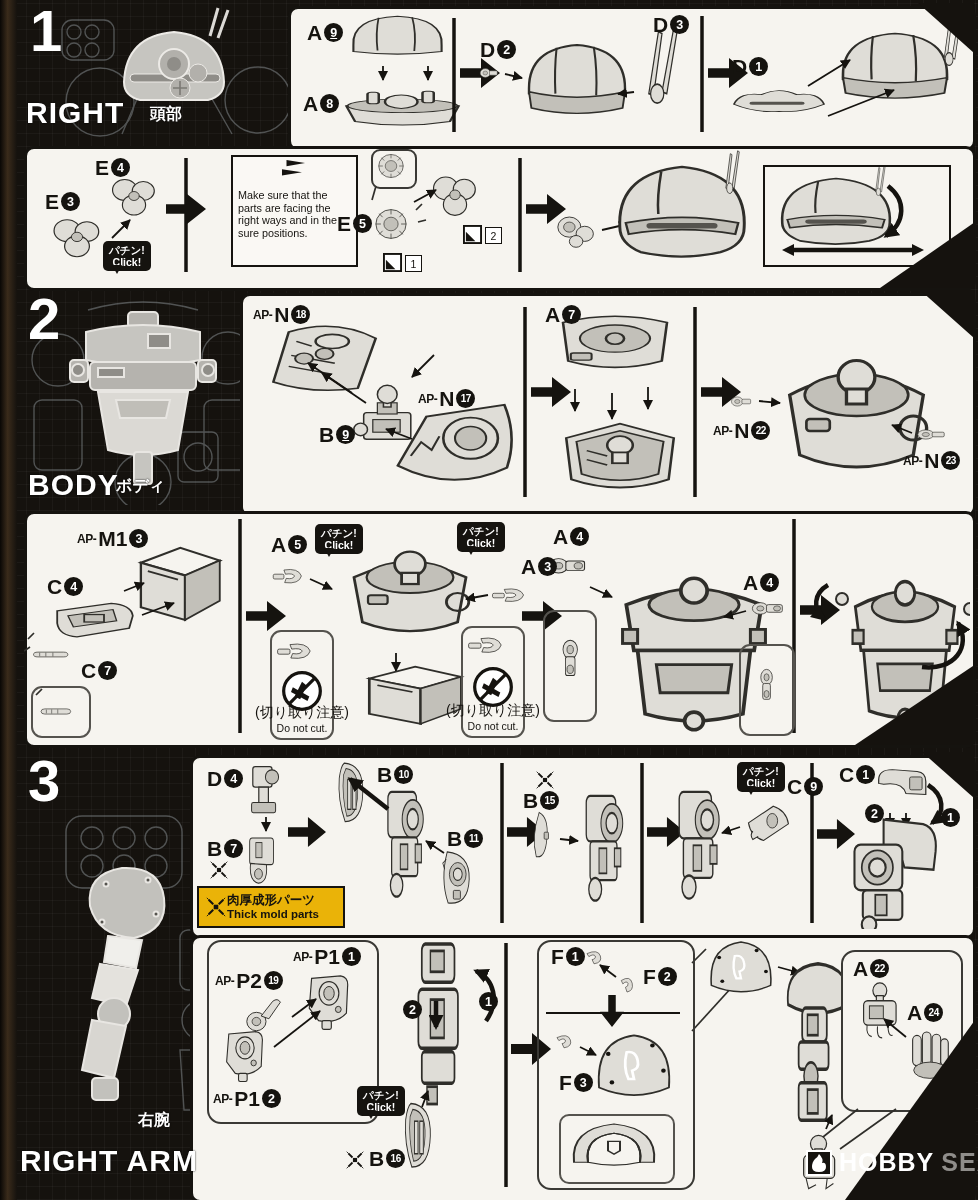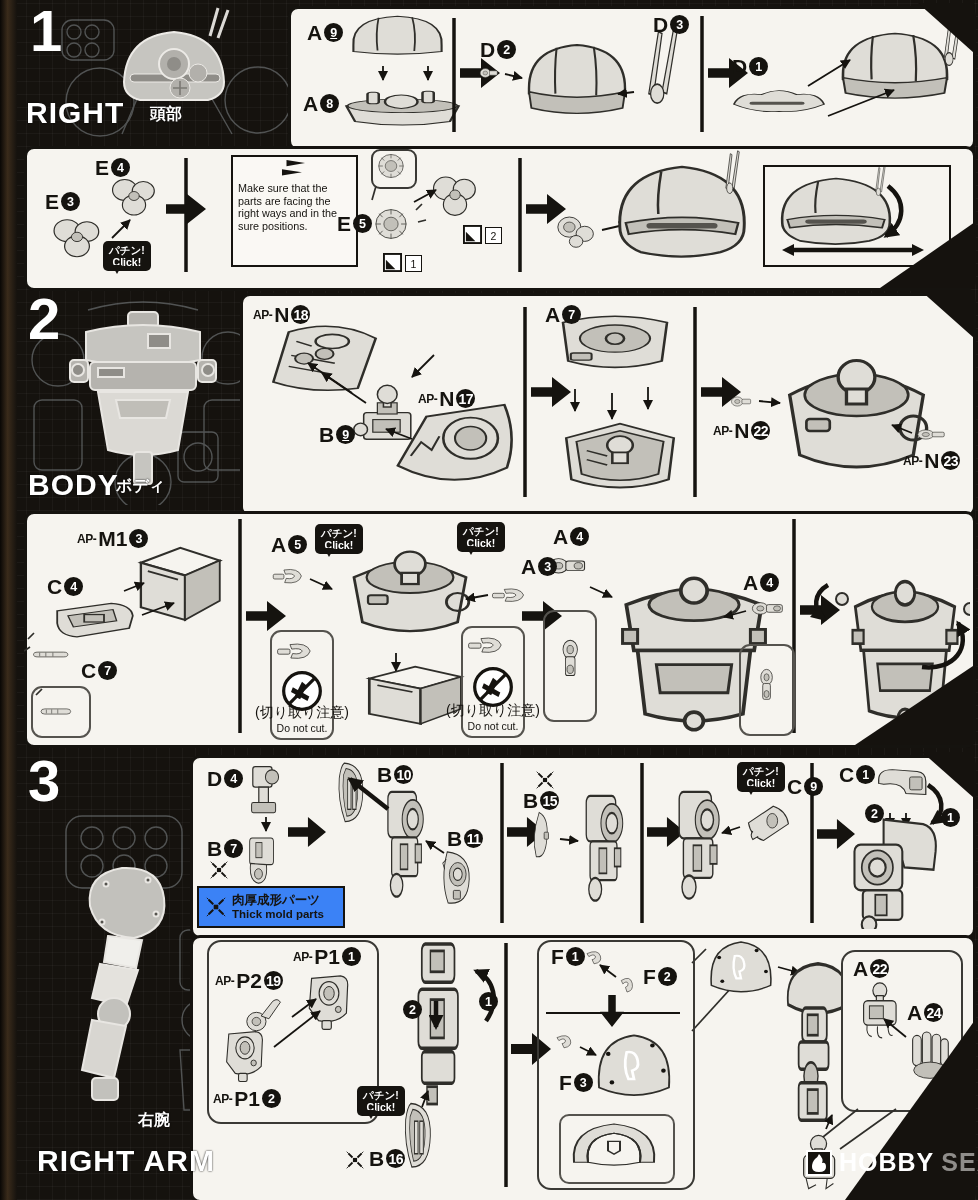--- a/index.html
+++ b/index.html
@@ -14,38 +14,38 @@
   .panel{position:absolute;background:#f6f4ef;border:3px solid #15130f;border-radius:10px;z-index:1;}
   .cut{position:absolute;background:#15120e;z-index:5;}
   .snum{color:#fff;font-weight:900;font-size:58px;line-height:1;z-index:2;letter-spacing:-2px;}
   .stitle{color:#fff;font-weight:900;font-size:30px;line-height:1;z-index:2;letter-spacing:1px;text-shadow:0 0 2px #000;}
   .sjp{color:#fff;font-weight:bold;font-size:16px;line-height:1;z-index:2;text-shadow:0 0 2px #000;}
   .bpart{z-index:1;}
   .plabel{position:absolute;display:flex;align-items:center;gap:2px;color:#15130f;z-index:3;font-weight:bold;white-space:nowrap;}
   .plabel .ap{font-size:12px;letter-spacing:-0.5px;}
   .plabel .pl{font-size:21px;line-height:1;}
   .cnum{display:inline-flex;align-items:center;justify-content:center;width:19px;height:19px;border-radius:50%;background:#15130f;color:#fff;font-size:12.5px;font-weight:bold;flex:0 0 auto;}
-  .cnum.d2{font-size:14px;letter-spacing:-0.5px;}
+  .cnum.d2{font-size:10px;letter-spacing:-0.5px;}
   .cnum.u{text-decoration:underline;}
   .step{position:absolute;z-index:4;}
   .badge{position:absolute;background:#15130f;color:#fff;font-size:10.5px;font-weight:bold;line-height:1.15;padding:3px 6px;border-radius:5px;text-align:center;z-index:4;}
   .badge span{display:block;}
   .badge::after{content:"";position:absolute;left:9px;bottom:-8px;border:5px solid transparent;border-top:9px solid #15130f;}
   .cbox{position:absolute;border:2.5px solid #15130f;background:#faf8f4;z-index:3;padding:3px 5px;box-sizing:border-box;}
   .cjp{font-size:12.5px;font-weight:bold;line-height:1.3;color:#15130f;}
-  .cen{font-size:10.8px;line-height:1.18;color:#15130f;margin-top:4px;}
+  .cen{font-size:10.8px;line-height:1.18;color:#15130f;margin-top:11px;}
   .ffwrap{text-align:center;height:18px;}
   .nocut,.balloon{position:absolute;border:2px solid #55534e;border-radius:11px;z-index:2;box-sizing:border-box;
     display:flex;flex-direction:column;justify-content:flex-end;align-items:center;padding-bottom:4px;}
   .nc-jp{font-size:14px;color:#15130f;white-space:nowrap;}
   .nc-en{font-size:10.5px;color:#15130f;white-space:nowrap;}
   .c-callout{position:absolute;border:2.5px solid #3a3935;border-radius:14px;z-index:2;box-sizing:border-box;}
   .inset{position:absolute;border:2.5px solid #15130f;z-index:2;box-sizing:border-box;background:transparent;}
   .inset.rnd{border-color:#55534e;border-radius:10px;}
-  .legend{position:absolute;border:2.5px solid #15130f;z-index:3;display:flex;align-items:center;gap:5px;padding:2px 6px;box-sizing:border-box;background:#3b82f6;}
+  .legend{position:absolute;border:2.5px solid #15130f;z-index:3;display:flex;align-items:center;padding:2px 6px;box-sizing:border-box;background:#eab308;}
   .lg-jp{font-size:12.5px;font-weight:bold;color:#15130f;line-height:1.1;}
   .lg-en{font-size:11.5px;font-weight:bold;color:#15130f;line-height:1.1;}
   .flag{position:absolute;display:flex;align-items:flex-end;gap:3px;z-index:3;}
   .fli{width:19px;height:19px;}
   .fnum{display:inline-flex;align-items:center;justify-content:center;width:15px;height:15px;border:1.5px solid #15130f;background:#fff;font-size:10.5px;color:#15130f;}
   .txi{position:absolute;width:20px;height:20px;z-index:3;}
   .cvs{position:absolute;left:-3px;top:-3px;z-index:1;}
   .wm{position:absolute;display:flex;align-items:center;gap:7px;z-index:8;font-weight:bold;font-size:25px;letter-spacing:1px;}
   .wm .h{color:#fff;}
   .wm .s{color:#8f8d8a;}
@@ -706,21 +706,21 @@
         <circle cx="126" cy="104" r="2.5" fill="#55534e"></circle>
         <circle cx="72" cy="112" r="2.5" fill="#55534e"></circle>
       <path d="M78,126 L112,130 L106,158 L74,152 Z" fill="#f0efeb"></path>
       <path d="M70,154 L108,160 L96,196 L62,188 Z" fill="#e4e2dd"></path>
       <circle cx="84" cy="204" r="16" fill="#c2c1bc"></circle>
       <path d="M62,210 L96,216 L84,268 L52,260 Z" fill="#d8d6d1"></path>
       <rect x="62" y="268" width="26" height="22" rx="4" fill="#c2c1bc"></rect>
     </g>
   </svg>
   <div class="p sjp" style="left:138px;top:1112px">右腕</div>
-  <div class="p stitle" style="left:37px;top:1146px">RIGHT ARM</div>
+  <div class="p stitle" style="left:20px;top:1146px">RIGHT ARM</div>
 
   <div class="panel" style="left:190px;top:755px;width:780px;height:178px">
     <svg class="cvs" width="780" height="178" viewBox="0 0 780 178">
       <use href="#sym-shoulderT" x="46" y="4" width="60" height="64"></use>
       <line x1="76" y1="62" x2="76" y2="76" class="tl"></line>
       <use href="#sym-cuff" x="50" y="76" width="44" height="58"></use>
       <use href="#sym-barrow" x="98" y="62" width="38" height="30"></use>
       <use href="#sym-shellin" x="140" y="4" width="42" height="68"></use>
       <use href="#sym-armasm" x="188" y="30" width="62" height="114"></use>
       <line x1="198" y1="54" x2="160" y2="24" class="tlk"></line>

